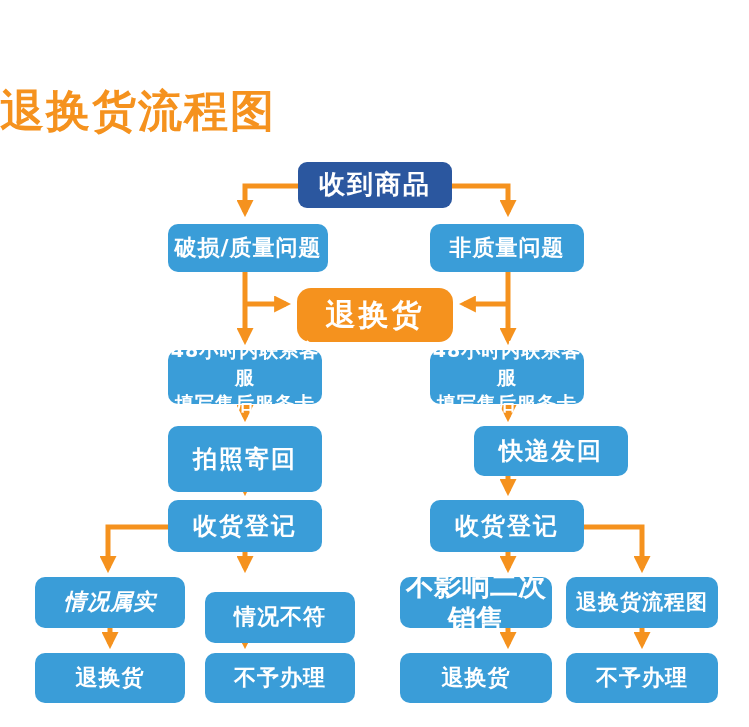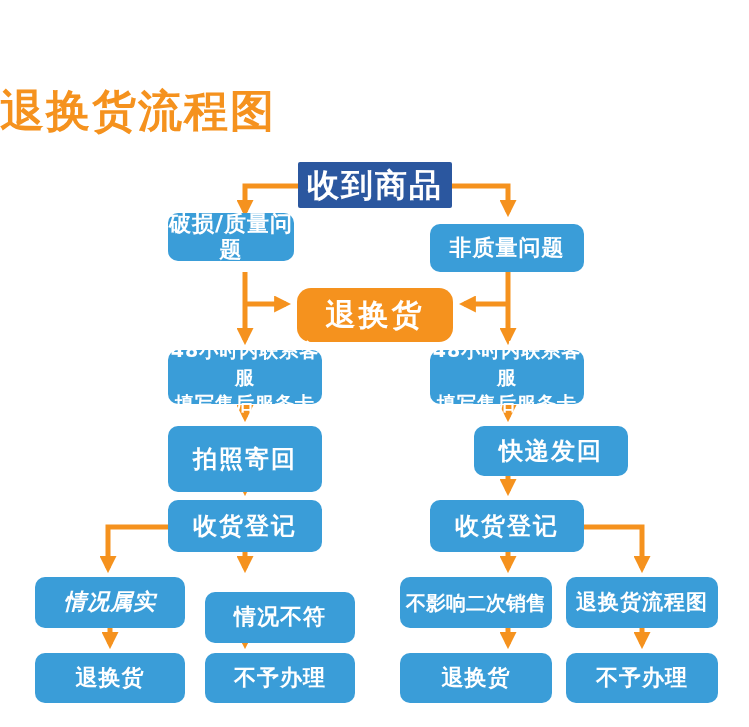--- a/index.html
+++ b/index.html
@@ -23,31 +23,31 @@
   svg.wires{position:absolute;left:0;top:0;width:749px;height:727px;}
   .wire{stroke:var(--accent);stroke-width:5;fill:none;}
   .box{
     position:absolute;
     display:flex;align-items:center;justify-content:center;
     color:#ffffff;font-weight:bold;text-align:center;
     border-radius:10px;
     background:var(--blue);
     line-height:1.2;
   }
-  .box.dark{background:var(--darkblue);border-radius:2px;font-size:32px;letter-spacing:2px;}
+  .box.dark{background:var(--darkblue);border-radius:9px;font-size:26px;letter-spacing:2px;}
   .box.orange{background:var(--accent);border-radius:14px;font-size:30px;letter-spacing:3px;}
   .box.two-line{flex-direction:column;font-size:19px;line-height:1.4;letter-spacing:1px;}
   .fs22{font-size:22px;letter-spacing:1px;}
   .fs24{font-size:24px;letter-spacing:2px;}
-  .fs20{font-size:20px;letter-spacing:0px;}
+  .fs20{font-size:28px;letter-spacing:0px;}
   .fs21{font-size:21px;letter-spacing:1px;}
 
   
   #node-received{left:298px;top:162px;width:154px;height:46px;}
-  #node-damaged{left:168px;top:213px;width:126px;height:48px;}
+  #node-damaged{left:168px;top:224px;width:160px;height:48px;}
   #node-nonquality{left:430px;top:224px;width:154px;height:48px;}
   #node-return-exchange{left:297px;top:288px;width:156px;height:54px;}
   #node-contact-left{left:168px;top:350px;width:154px;height:54px;}
   #node-contact-right{left:430px;top:350px;width:154px;height:54px;}
   #node-photo-return{left:168px;top:426px;width:154px;height:66px;}
   #node-express-return{left:430px;top:426px;width:154px;height:50px;margin-left:44px;}
   #node-register-left{left:168px;top:500px;width:154px;height:52px;}
   #node-register-right{left:430px;top:500px;width:154px;height:52px;}
   #node-case-true{left:35px;top:577px;width:150px;height:51px;font-style:italic;}
   #node-case-mismatch{left:205px;top:592px;width:150px;height:51px;}

